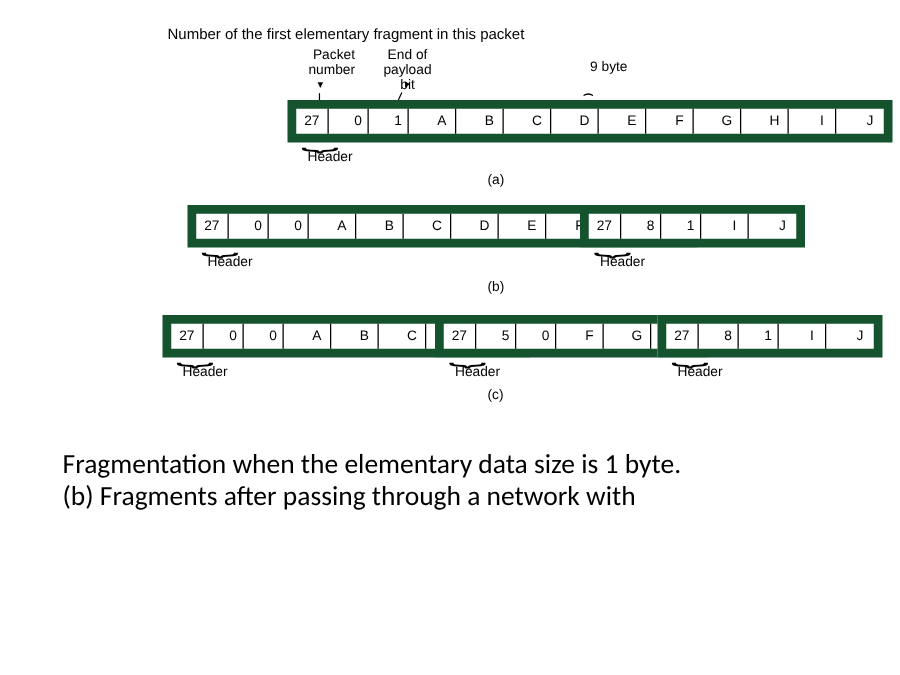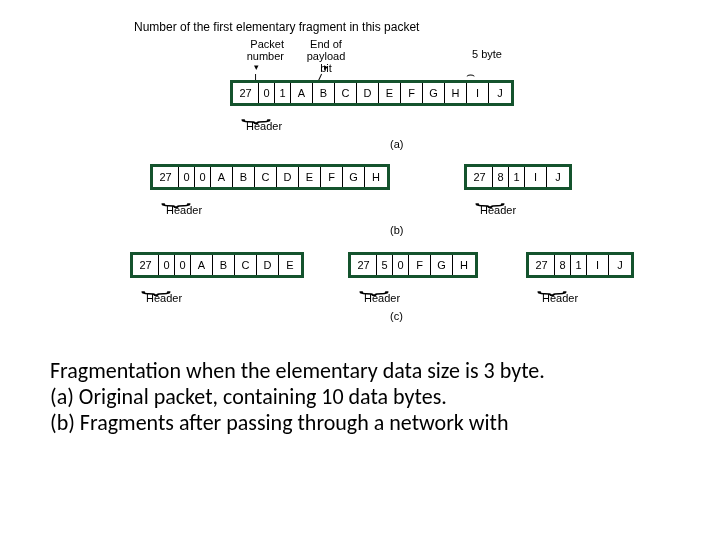--- a/index.html
+++ b/index.html
@@ -28,22 +28,23 @@
   .diagram-area { font-family: Arial, sans-serif; font-size: 11px; margin-bottom: 20px; }
   .row-a { position: relative; height: 120px; }
   .ann { position: absolute; text-align: center; line-height: 1.1; }
   .ann .line1 { display: block; }
   .ann-pn { left: 186px; top: 0; width: 48px; text-align: right; }
   .ann-eop { left: 254px; top: 0; width: 44px; }
   .ann-1b { left: 420px; top: 10px; width: 34px; }
   .pkt {
     position: absolute;
     display: flex;
-    border: 3px solid #14532d;
+    border: 7px solid #14532d;
     background: #fff;
+    gap: 16px;
   }
   .cell {
     border-right: 1px solid #000;
     padding: 4px 0;
     width: 22px;
     text-align: center;
     font-size: 11px;
   }
   .cell:last-child { border-right: none; }
   .cell.num { width: 26px; }
@@ -102,21 +103,21 @@
     <div class="row-a">
       <div class="ann ann-pn">
         <span></span>
         <span class="line1">Packet</span>
         <span class="line1">number</span>
       </div>
       <div class="ann ann-eop">
         <span class="line1">End of</span>
         <span class="line1">payload bit</span>
       </div>
-      <div class="ann ann-1b">5 byte</div>
+      <div class="ann ann-1b">9 byte</div>
       <div class="arrow arr-pn">
           <span class="tri">▾</span>
         </div>
       <div class="arrow arr-eop">
           <span class="tri">▾</span>
         </div>
       <div class="arrow arr-1b"><span class="bracket">⌢</span></div>
 
       <div class="pkt">
         <div class="cell num">27</div>
@@ -197,17 +198,16 @@
       <div class="brace brace2">⏟</div>
       <div class="hdr-label hdr2">Header</div>
       <div class="brace brace3">⏟</div>
       <div class="hdr-label hdr3">Header</div>
       <div class="fig-label">(c)</div>
     </div>
 
   </div>
 
   <div class="explain">
-    <div>Fragmentation when the elementary data size is 3 byte.</div>
-    <div>(a) Original packet, containing 10 data bytes.</div>
+    <div>Fragmentation when the elementary data size is 1 byte.</div>
     <div>(b) Fragments after passing through a network with</div>
   </div>
 </div>
 
 </body></html>

